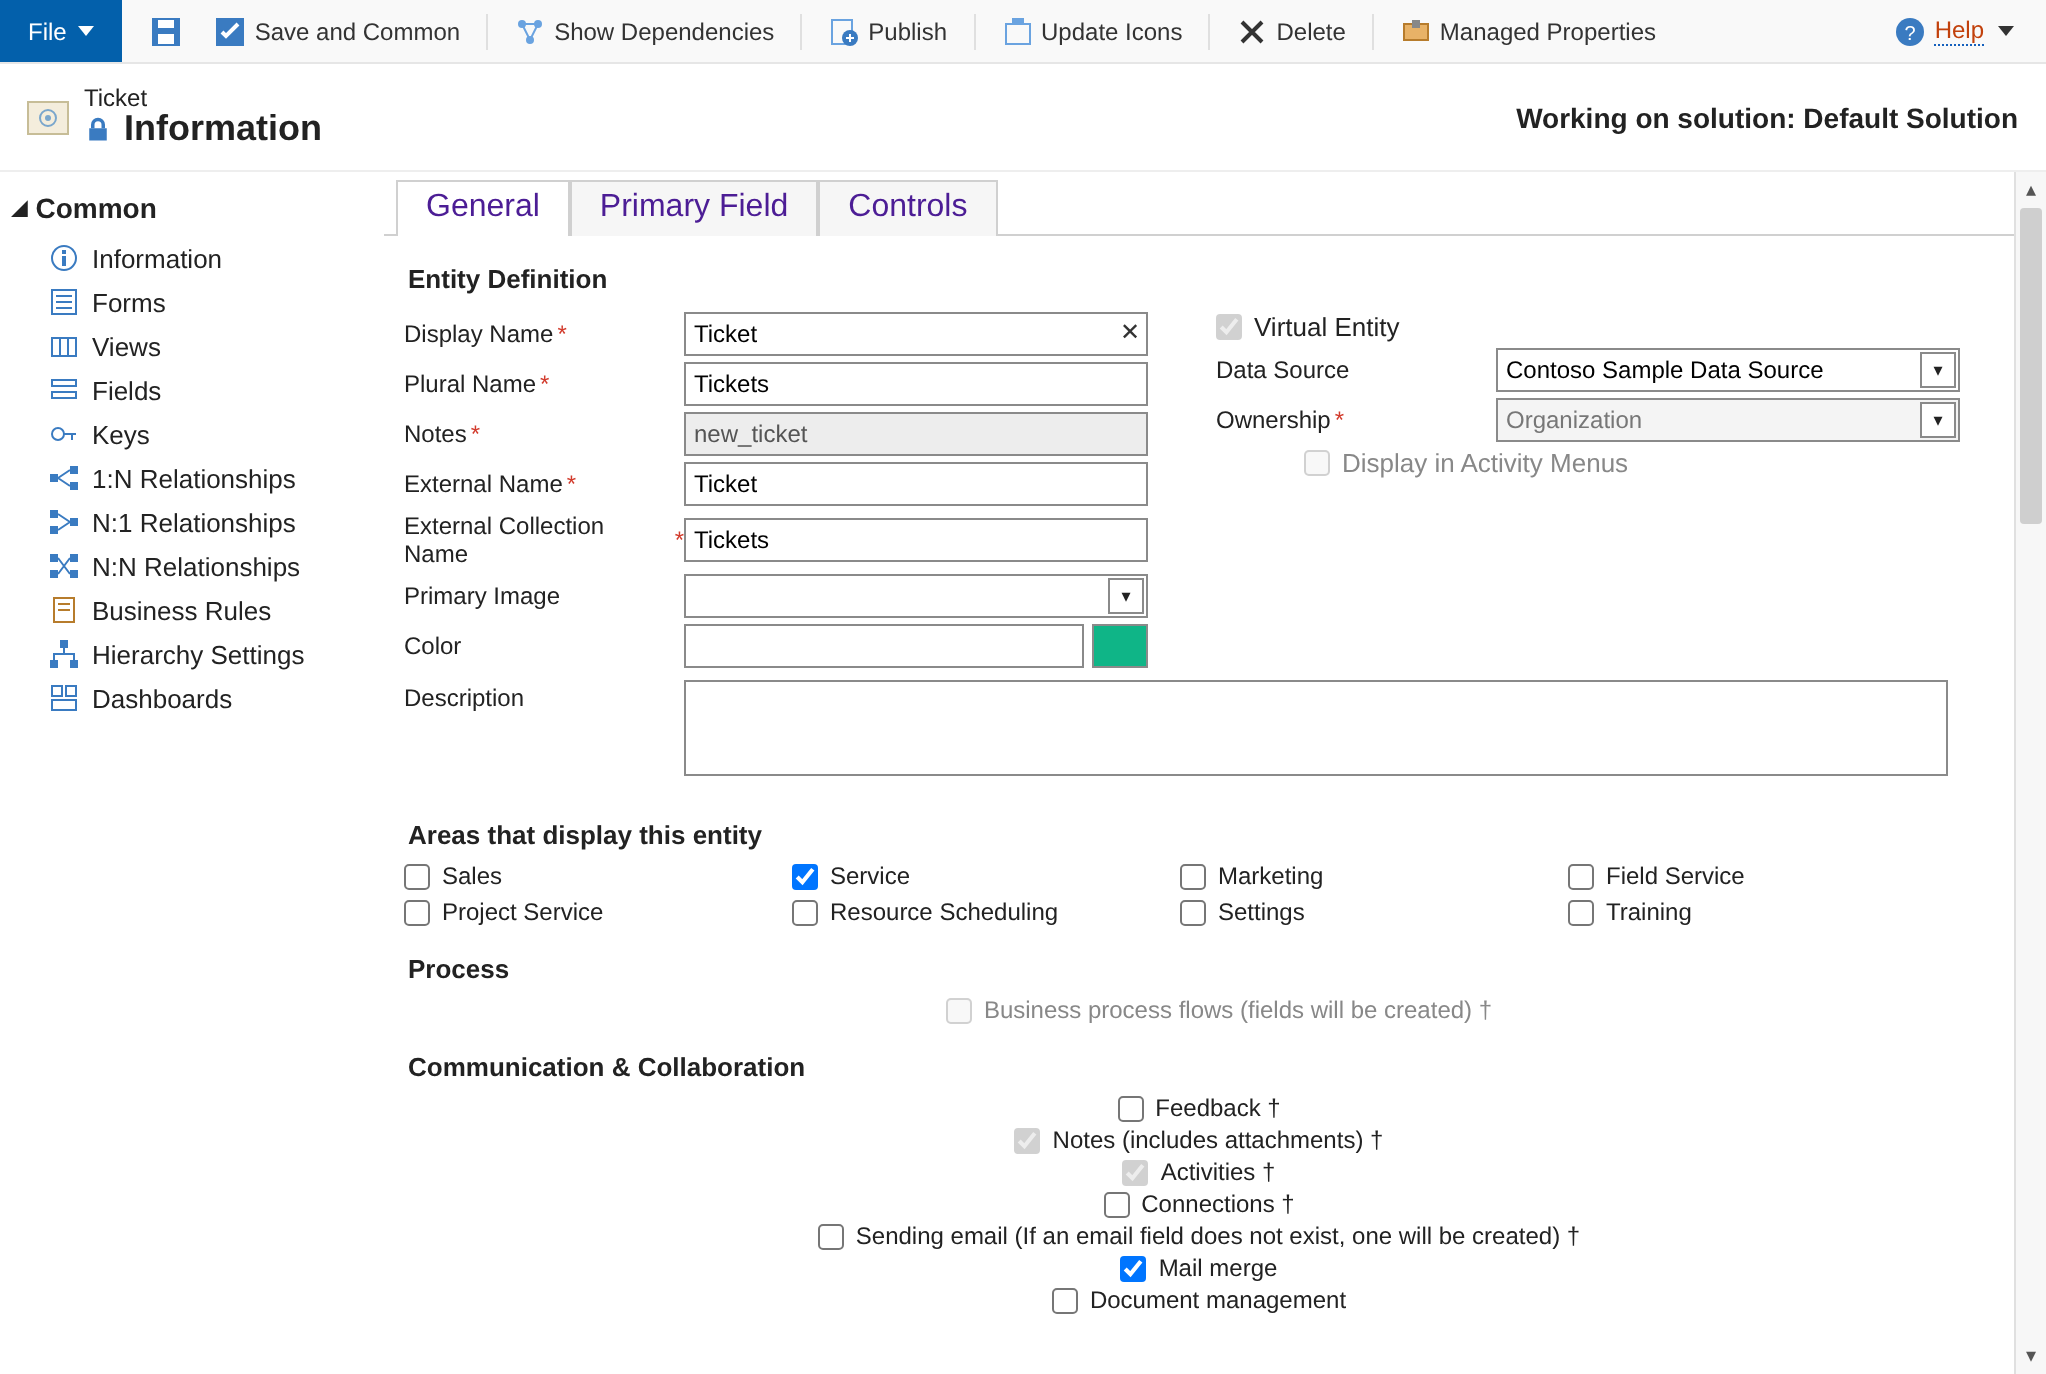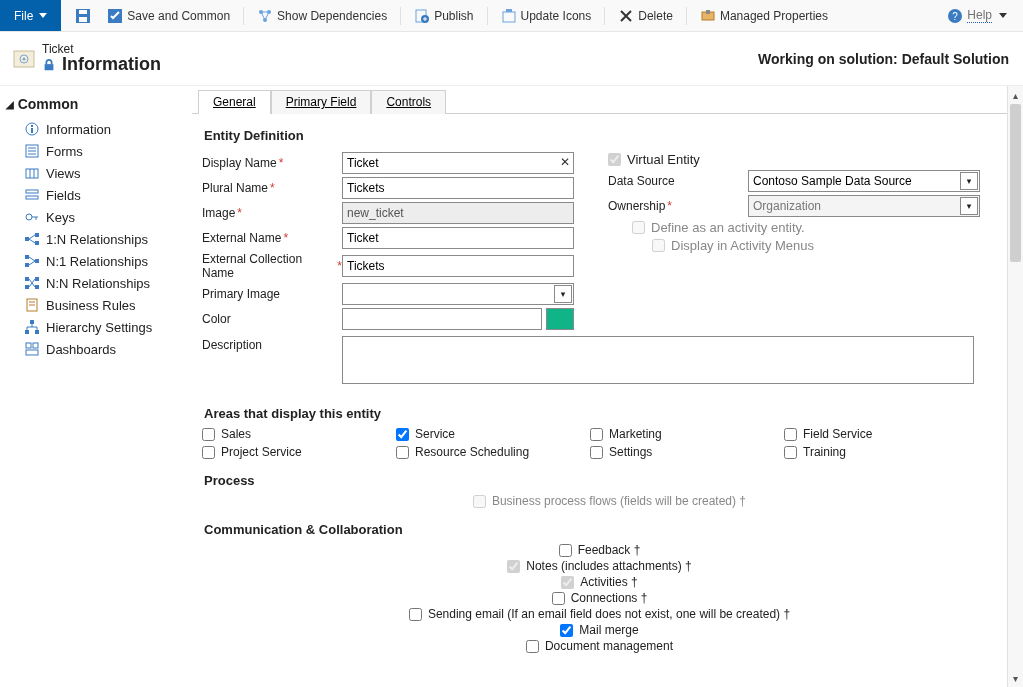--- a/index.html
+++ b/index.html
@@ -7,21 +7,21 @@
   body { display:flex; flex-direction:column; background:#fff; }
 
   
   .toolbar { display:flex; align-items:stretch; height:32px; border-bottom:1px solid #e6e6e6; background:#f9f9f9; }
   .file-tab { background:#0360ab; color:#fff; padding:7px 14px; font-size:12px; display:flex; align-items:center; cursor:pointer; }
   .toolbar-items { display:flex; align-items:center; flex:1; padding-left:8px; gap:4px; }
   .toolbar-btn { display:flex; align-items:center; gap:4px; padding:4px 6px; font-size:12px; color:#333; cursor:pointer; }
   .tb-sep { width:1px; height:18px; background:#e0e0e0; margin:0 3px; align-self:center; }
   .tb-icon { width:16px; height:16px; flex:0 0 16px; }
   .toolbar-right { margin-left:auto; display:flex; align-items:center; padding-right:10px; }
-  .help-link { color:#737373; font-size:12px; cursor:pointer; display:flex; align-items:center; gap:3px; border-bottom:1px dotted #1560bd; }
+  .help-link { color:#c2410c; font-size:12px; cursor:pointer; display:flex; align-items:center; gap:3px; border-bottom:1px dotted #1560bd; }
 
   
   .header { display:flex; align-items:center; padding:10px 14px 10px 12px; border-bottom:1px solid #eee; }
   .header-icon { width:24px; height:24px; margin-right:6px; display:flex; align-items:center; justify-content:center; }
   .header-titles { flex:1; }
   .header-sub { font-size:12px; color:#222; }
   .header-main { display:flex; align-items:center; gap:6px; font-size:18px; font-weight:bold; color:#222; margin-top:-2px; }
   .header-right { font-size:14px; font-weight:bold; color:#222;margin-left:11px; }
 
   
@@ -33,21 +33,21 @@
 
   .content-wrap { flex:1; position:relative; overflow:hidden; }
   .content { position:absolute; inset:0 16px 0 0; overflow:auto; }
   .fake-scrollbar { position:absolute; right:0; top:0; bottom:0; width:16px; background:#f7f7f7; border-left:1px solid #e0e0e0; display:flex; flex-direction:column; align-items:center; }
   .sb-arrow { width:16px; height:18px; display:flex; align-items:center; justify-content:center; background:#f7f7f7; cursor:pointer; font-size:10px; color:#555; }
   .sb-track { flex:1; position:relative; width:100%; }
   .sb-thumb { position:absolute; top:0; left:2px; right:2px; height:28%; background:#cfcfcf; border-radius:2px; cursor:pointer; }
 
   
   .tabs { display:flex; padding:4px 0 0 6px; gap:0; }
-  .tab { padding:4px 14px 5px 14px; border:1px solid #d0d0d0; border-bottom:none; background:#f6f6f6; font-size:12px; color:#000000; position:relative; cursor:pointer;text-decoration:underline; }
+  .tab { padding:4px 14px 5px 14px; border:1px solid #d0d0d0; border-bottom:none; background:#f6f6f6; font-size:16px; color:#4c1d95; position:relative; cursor:pointer; }
   .tab.active { background:#fff; z-index:2; }
   .tabline { height:1px; background:#d0d0d0; margin-top:-1px; }
 
   
   .section-title { font-weight:bold; font-size:13px; margin:10px 0 6px 2px; }
   .form-area { padding:4px 10px 20px 10px; }
 
   
   .form-row { display:flex; align-items:flex-start; }
   .left-col { flex:0 0 396px; }
@@ -312,21 +312,21 @@
             </div>
             <div class="field-row">
               <div class="field-label">
                   <span>Plural Name</span>
                   <span class="req">*</span>
                 </div>
               <input class="text-input" value="Tickets" style="">
             </div>
             <div class="field-row">
               <div class="field-label">
-                  <span>Image</span>
+                  <span>Notes</span>
                   <span class="req">*</span>
                 </div>
               <input class="text-input readonly" readonly="" value="new_ticket" style="">
             </div>
             <div class="field-row">
               <div class="field-label">
                   <span>External Name</span>
                   <span class="req">*</span>
                 </div>
               <input class="text-input" value="Ticket" style="">
@@ -364,24 +364,20 @@
                 <div class="select-caret">▾</div>
               </div>
             </div>
             <div class="right-field-row">
               <div class="right-label"><span>Ownership</span><span class="req">*</span></div>
               <div class="select-wrap">
                 <input class="right-input ro" readonly="" value="Organization" style="">
                 <div class="select-caret">▾</div>
               </div>
             </div>
-            <div class="right-field-row" style="padding-left:24px;">
-              <input type="checkbox" disabled="" style="">
-              <span class="greyed" style="margin-left:6px">Define as an activity entity.</span>
-            </div>
             <div class="right-field-row" style="padding-left:44px;">
               <input type="checkbox" disabled="" style="">
               <span class="greyed" style="margin-left:6px">Display in Activity Menus</span>
             </div>
           </div>
         </div>
 
         <div class="field-row" style="align-items:flex-start;">
           <div class="field-label" style="padding-top:2px;">Description</div>
           <textarea class="textarea" style=""></textarea>

